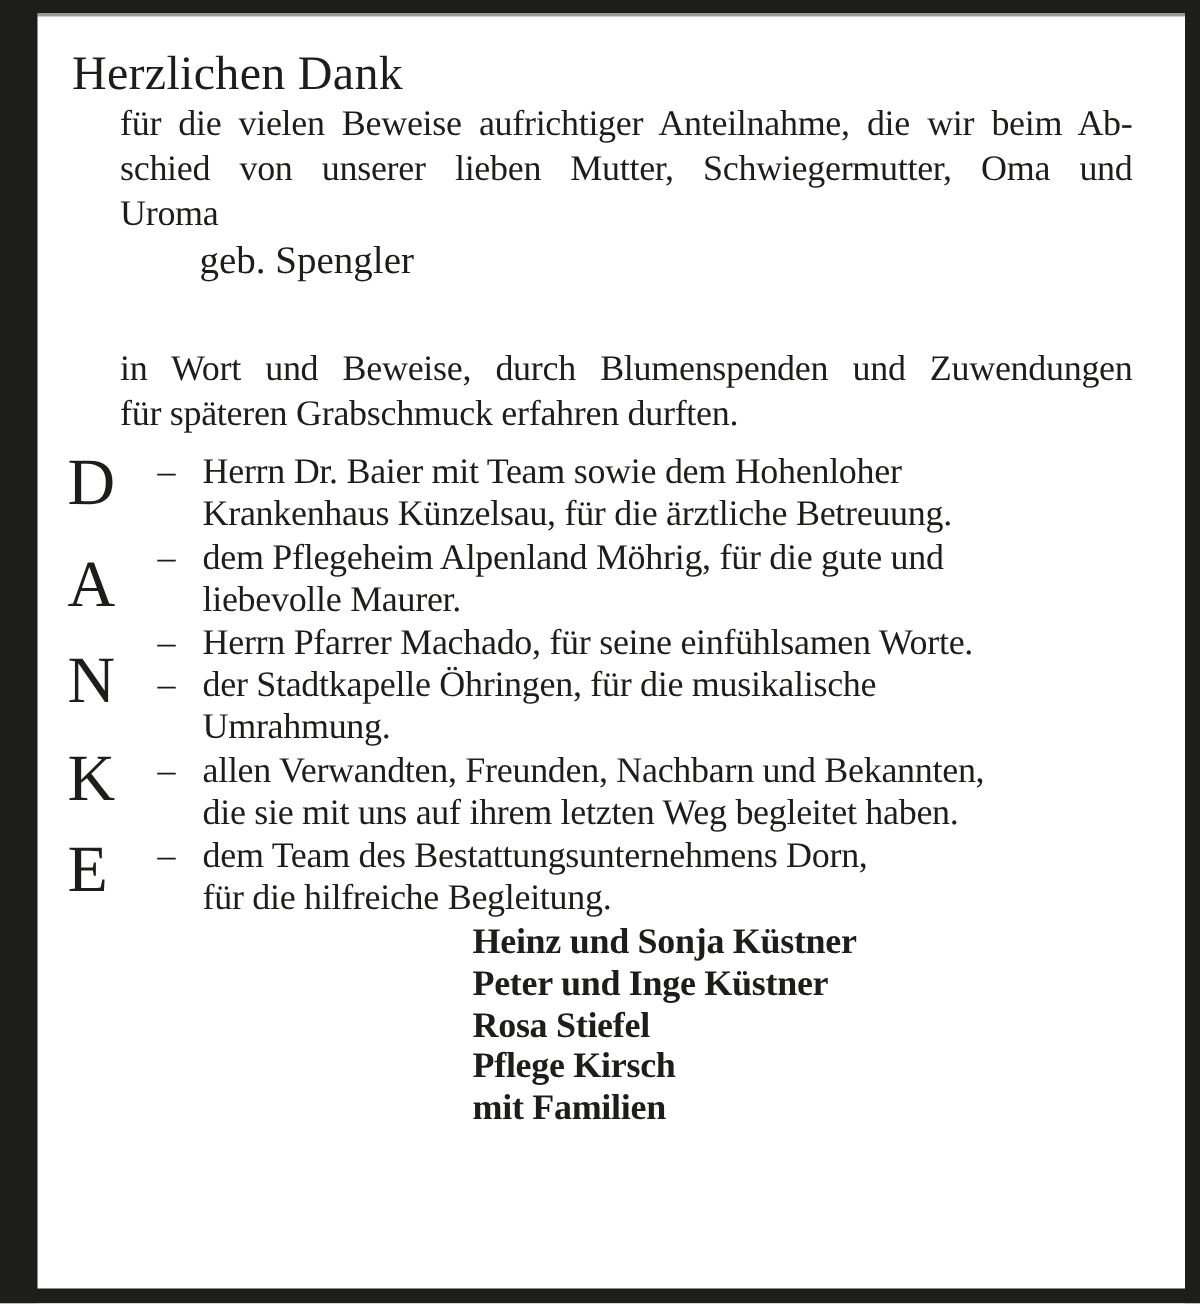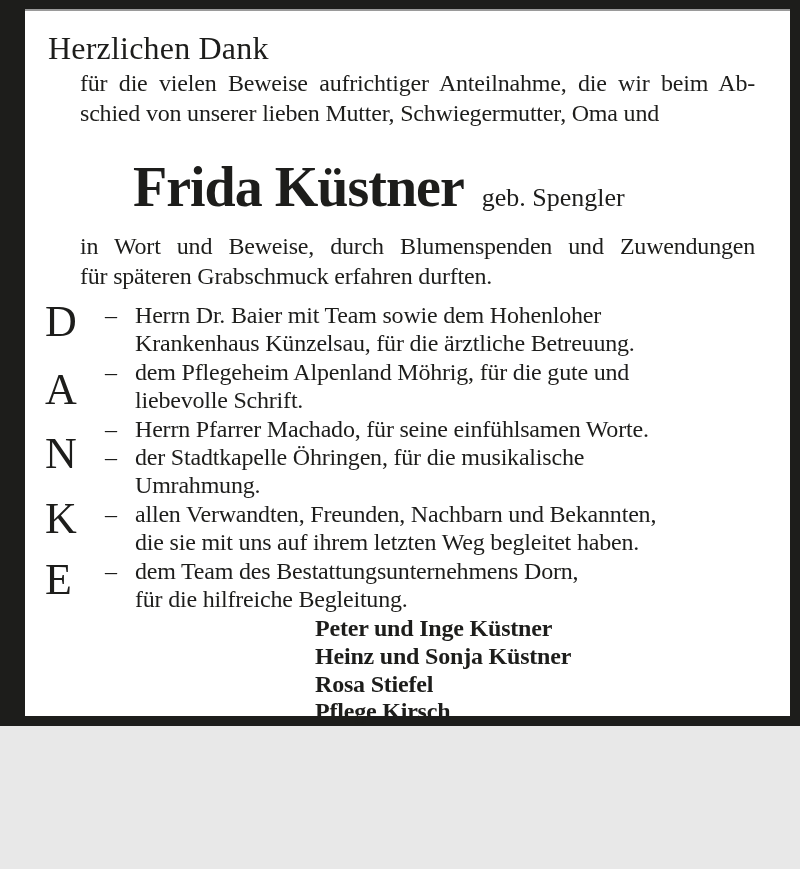--- a/index.html
+++ b/index.html
@@ -1,20 +1,20 @@
 <!DOCTYPE html>
 <html style="--ink: #1d1d1b; --frame: #1d1d1b; --accent: #9a9a9a; --paper: #ffffff;"><head>
 <meta charset="utf-8">
 <style>
   :root{
     --ink:#1d1d1b; --frame:#1d1d1b; --accent:#9a9a9a; --paper:#ffffff;
   }
   html,body{margin:0;padding:0;background:#e8e8e8;}
   .sheet{
-    position:relative; width:800px; height:726px; background:var(--paper);
+    position:relative; width:800px; height:869px; background:var(--paper);
     font-family:"Liberation Serif","DejaVu Serif",serif; color:var(--ink);
     overflow:hidden; margin:0;
   }
   
   .b-top{position:absolute;left:0;top:0;width:100%;height:9px;background:var(--frame);}
   .b-accent{position:absolute;left:25px;top:9px;right:10px;height:2px;background:var(--accent);}
   .b-left{position:absolute;left:0;top:0;width:25px;height:100%;background:var(--frame);}
   .b-right{position:absolute;right:0;top:0;width:10px;height:100%;background:var(--frame);}
   .b-bottom{position:absolute;left:0;bottom:0;width:100%;height:10px;background:var(--frame);}
   .content{position:absolute;inset:0;}
@@ -61,24 +61,24 @@
   <div class="content">
 
     <h1 class="title">Herzlichen Dank</h1>
 
     <div class="para intro">
 
         <div class="pline">für die vielen Beweise aufrichtiger Anteilnahme, die wir beim Ab-</div>
 
         <div class="pline">schied von unserer lieben Mutter, Schwiegermutter, Oma und</div>
 
+        <div class="pline">Uroma</div>
       </div>
 
     <div class="name-row">
-      <span class="deceased">Frida Küstner</span>
       <span class="maiden">geb. Spengler</span>
     </div>
 
     <div class="para para2">
 
         <div class="pline">in Wort und Beweise, durch Blumenspenden und Zuwendungen</div>
 
         <div class="pline">für späteren Grabschmuck erfahren durften.</div>
       </div>
 
@@ -107,21 +107,21 @@
             <span class="ttext">Krankenhaus Künzelsau, für die ärztliche Betreuung.</span>
           </div>
 
           <div class="titem">
             <span class="bullet">–</span>
             <span class="ttext">dem Pflegeheim Alpenland Möhrig, für die gute und</span>
           </div>
 
           <div class="titem">
             <span class="bullet"></span>
-            <span class="ttext">liebevolle Schrift.</span>
+            <span class="ttext">liebevolle Maurer.</span>
           </div>
 
           <div class="titem">
             <span class="bullet">–</span>
             <span class="ttext">Herrn Pfarrer Machado, für seine einfühlsamen Worte.</span>
           </div>
 
           <div class="titem">
             <span class="bullet">–</span>
             <span class="ttext">der Stadtkapelle Öhringen, für die musikalische</span>
@@ -150,23 +150,23 @@
           <div class="titem">
             <span class="bullet"></span>
             <span class="ttext">für die hilfreiche Begleitung.</span>
           </div>
         </div>
     </div>
 
     <div class="sign">
 
 
+        <div>Heinz und Sonja Küstner</div>
+
         <div>Peter und Inge Küstner</div>
-
-        <div>Heinz und Sonja Küstner</div>
 
         <div>Rosa Stiefel</div>
 
         <div>Pflege Kirsch</div>
 
         <div>mit Familien</div>
       </div>
 
 
   </div>

